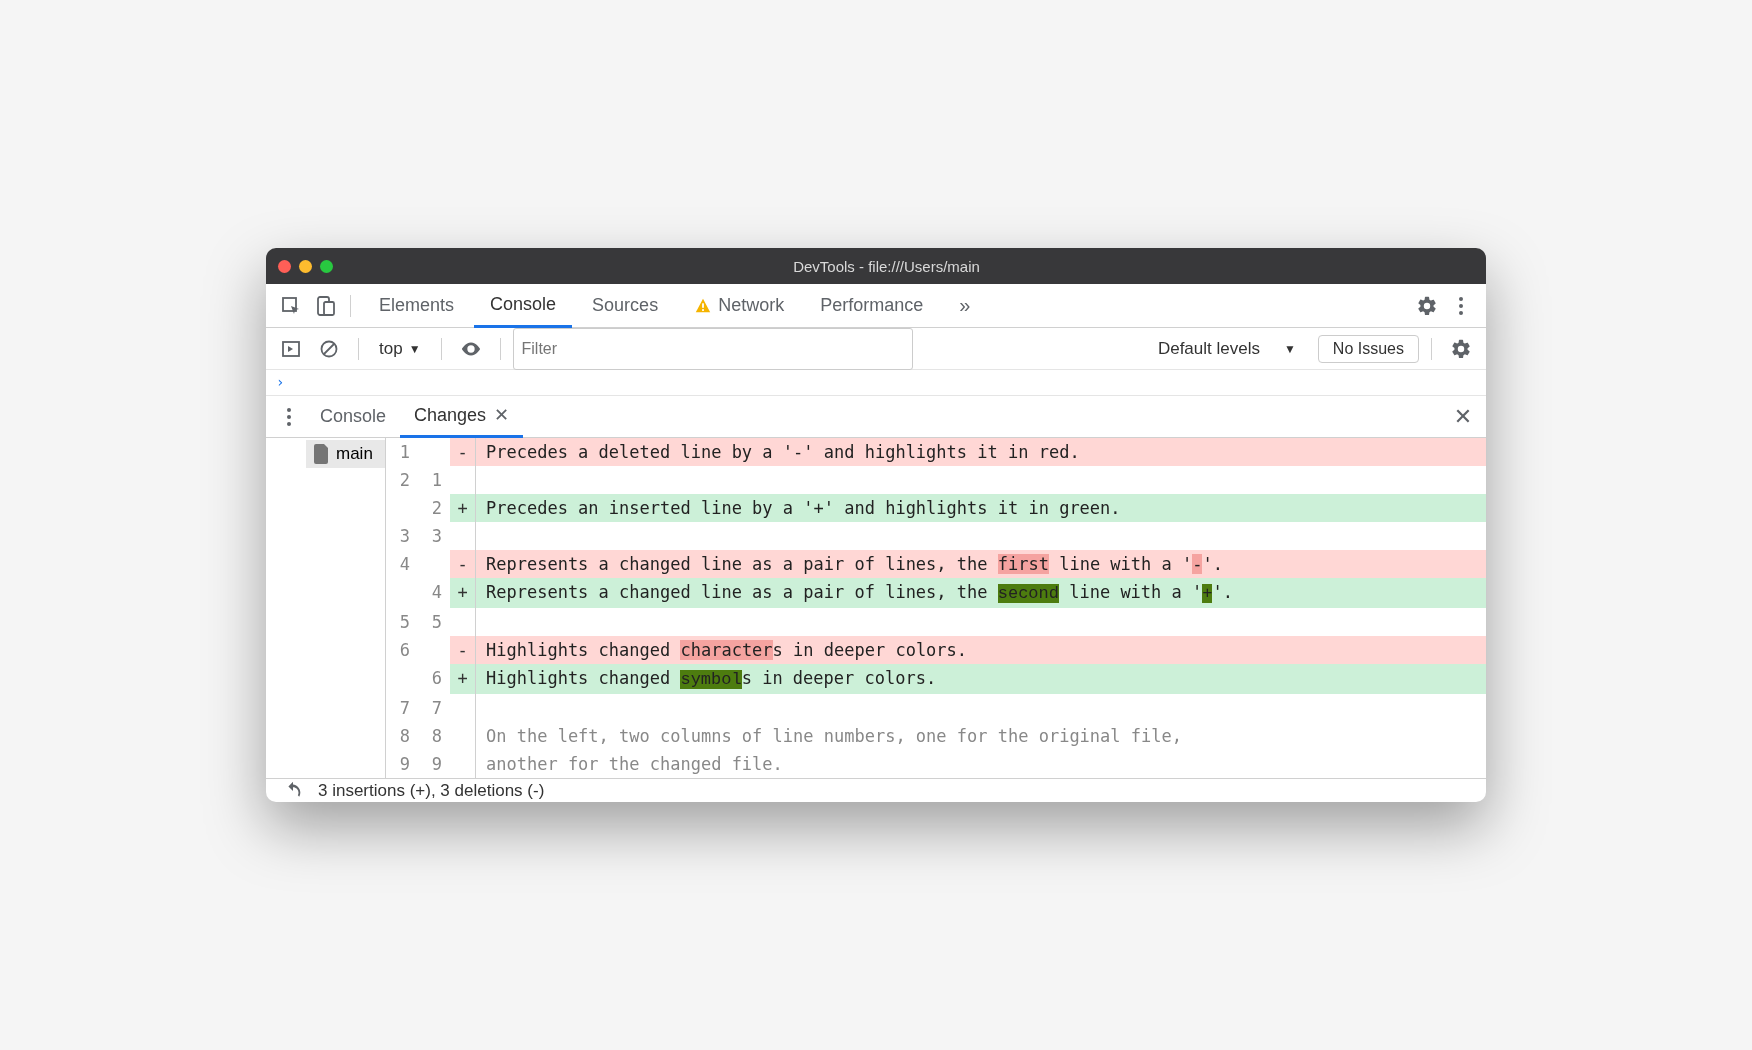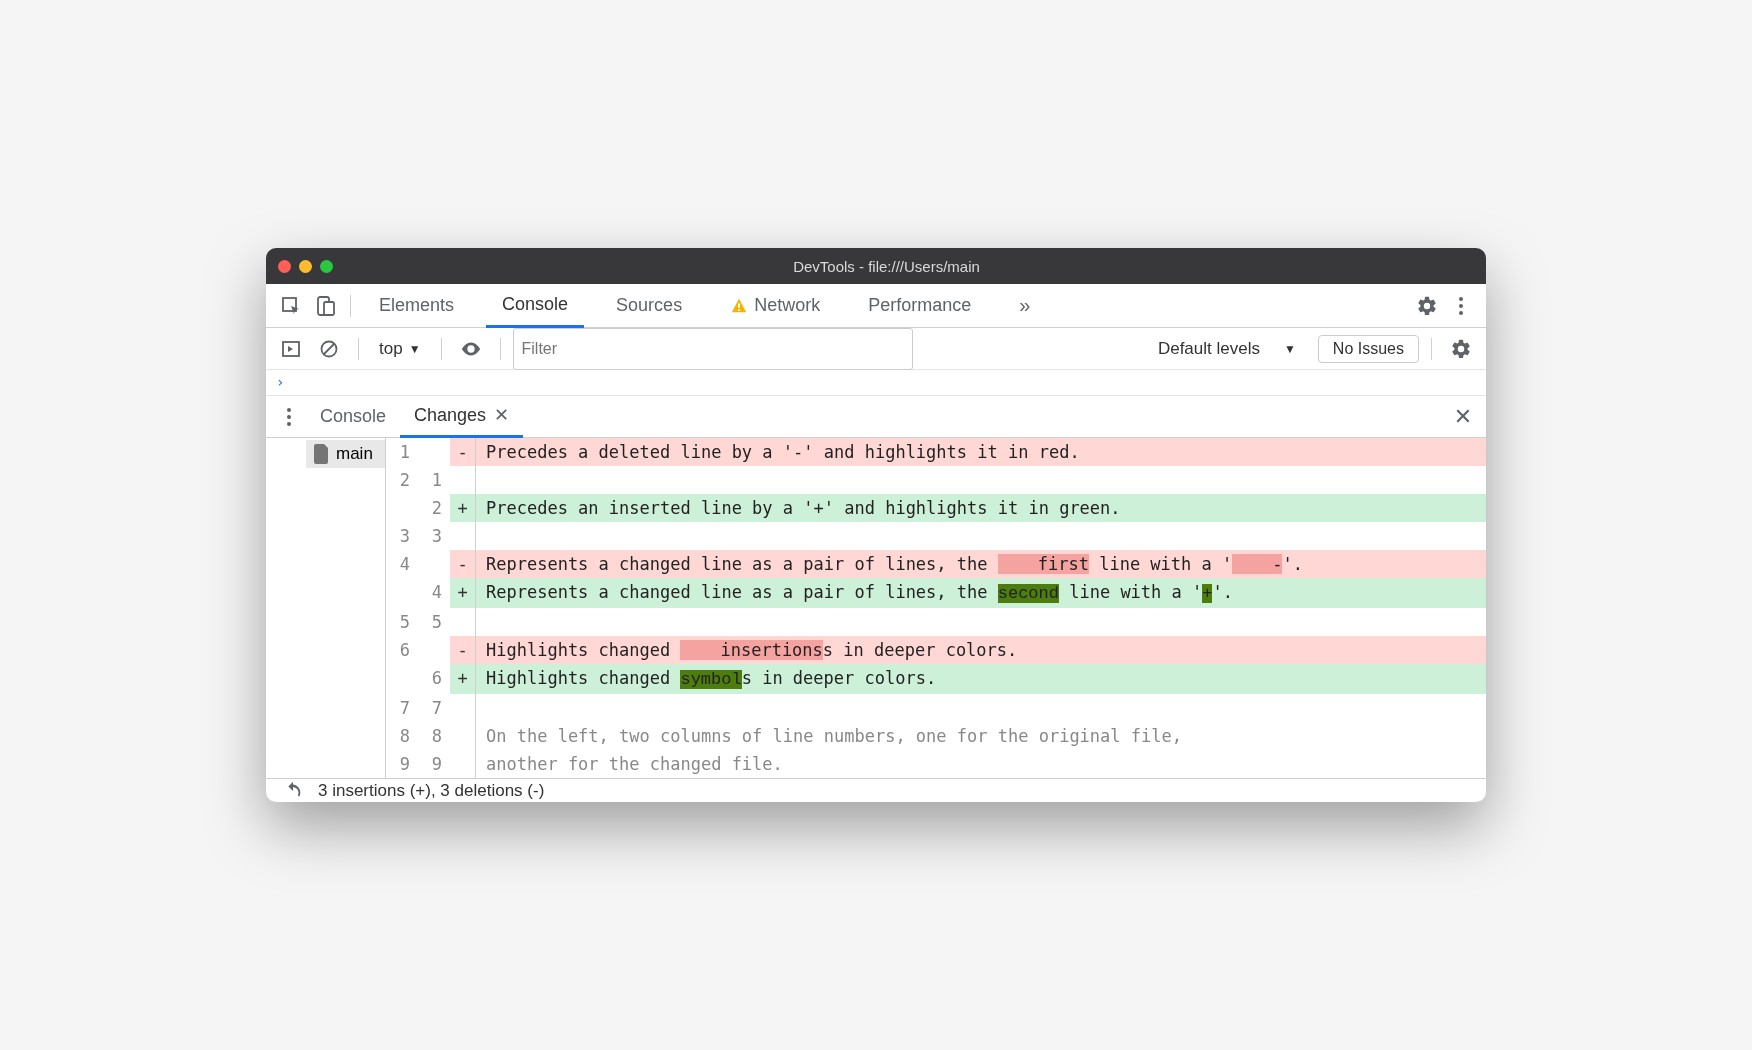--- a/index.html
+++ b/index.html
@@ -55,21 +55,21 @@
   width: 34px;
   height: 34px;
   color: #5f6368;
 }
 .divider {
   width: 1px;
   height: 22px;
   background: #d0d0d0;
   margin: 0 8px;
 }
-.tabs { display: flex; gap: 16px; margin-left: 4px; text-align: right; }
+.tabs { display: flex; gap: 4px; margin-left: 4px; text-align: right; }
 .tab {
   padding: 10px 16px;
   font-size: 18px;
   color: #5f6368;
   cursor: pointer;
   display: flex;
   align-items: center;
   gap: 6px;
 }
 .tab.active {
@@ -199,21 +199,21 @@
 }
 .code {
   flex: 1;
   padding-left: 10px;
   white-space: pre;
   color: #222;
 }
 .row-del .sign, .row-del .code { background: #ffd7d5; }
 .row-add .sign, .row-add .code { background: #ccf0d8; }
 .row-del .gutter-b, .row-add .gutter-a { visibility: hidden; }
-.deep-del { background: #f5a3a0; padding-left: 40px; }
+.deep-del { background: #f5a3a0; }
 .deep-add { background: #4d7c0f; font-family: Liberation Mono, monospace; }
 .row-ctx .code { color: #888; }
 .changes-footer {
   height: 24px;
   border-top: 1px solid #d0d0d0;
   display: flex;
   align-items: center;
   padding: 0 16px;
   gap: 14px;
   font-size: 17px;
@@ -398,21 +398,21 @@
         <div class="diff-row ">
           <div class="gutter gutter-a">5</div>
           <div class="gutter gutter-b">5</div>
           <div class="sign"></div>
           <div class="code"><span></span></div>
         </div>
         <div class="diff-row row-del">
           <div class="gutter gutter-a">6</div>
           <div class="gutter gutter-b"></div>
           <div class="sign">-</div>
-          <div class="code"><span>Highlights changed </span><span class="deep-del">insertions</span><span>s in deeper colors.</span></div>
+          <div class="code"><span>Highlights changed </span><span class="deep-del">character</span><span>s in deeper colors.</span></div>
         </div>
         <div class="diff-row row-add">
           <div class="gutter gutter-a"></div>
           <div class="gutter gutter-b">6</div>
           <div class="sign">+</div>
           <div class="code"><span>Highlights changed </span><span class="deep-add">symbol</span><span>s in deeper colors.</span></div>
         </div>
         <div class="diff-row ">
           <div class="gutter gutter-a">7</div>
           <div class="gutter gutter-b">7</div>

